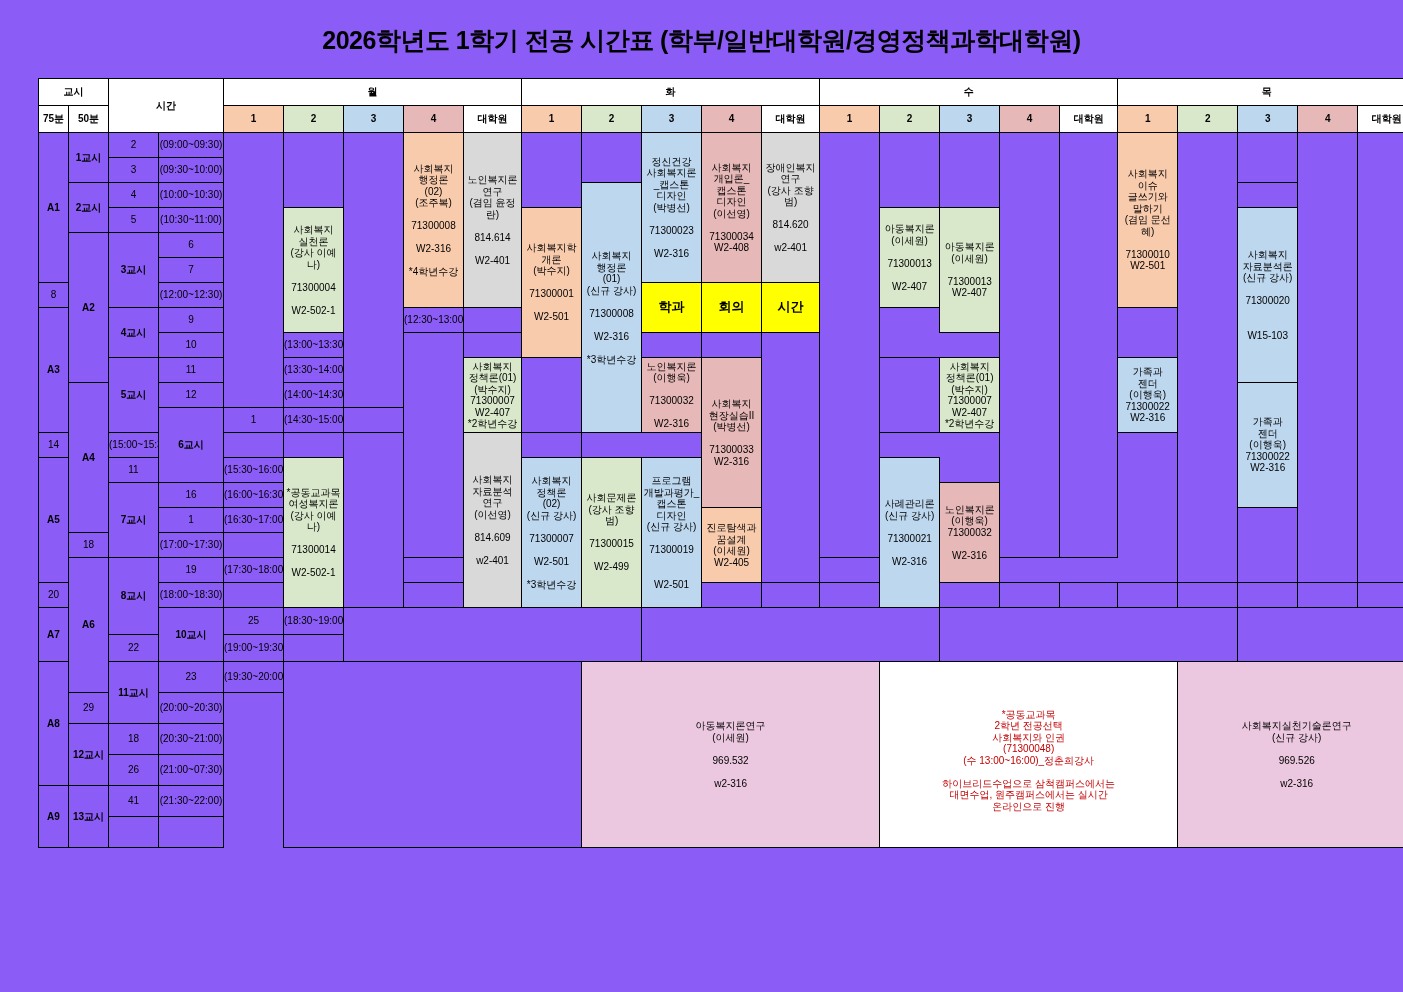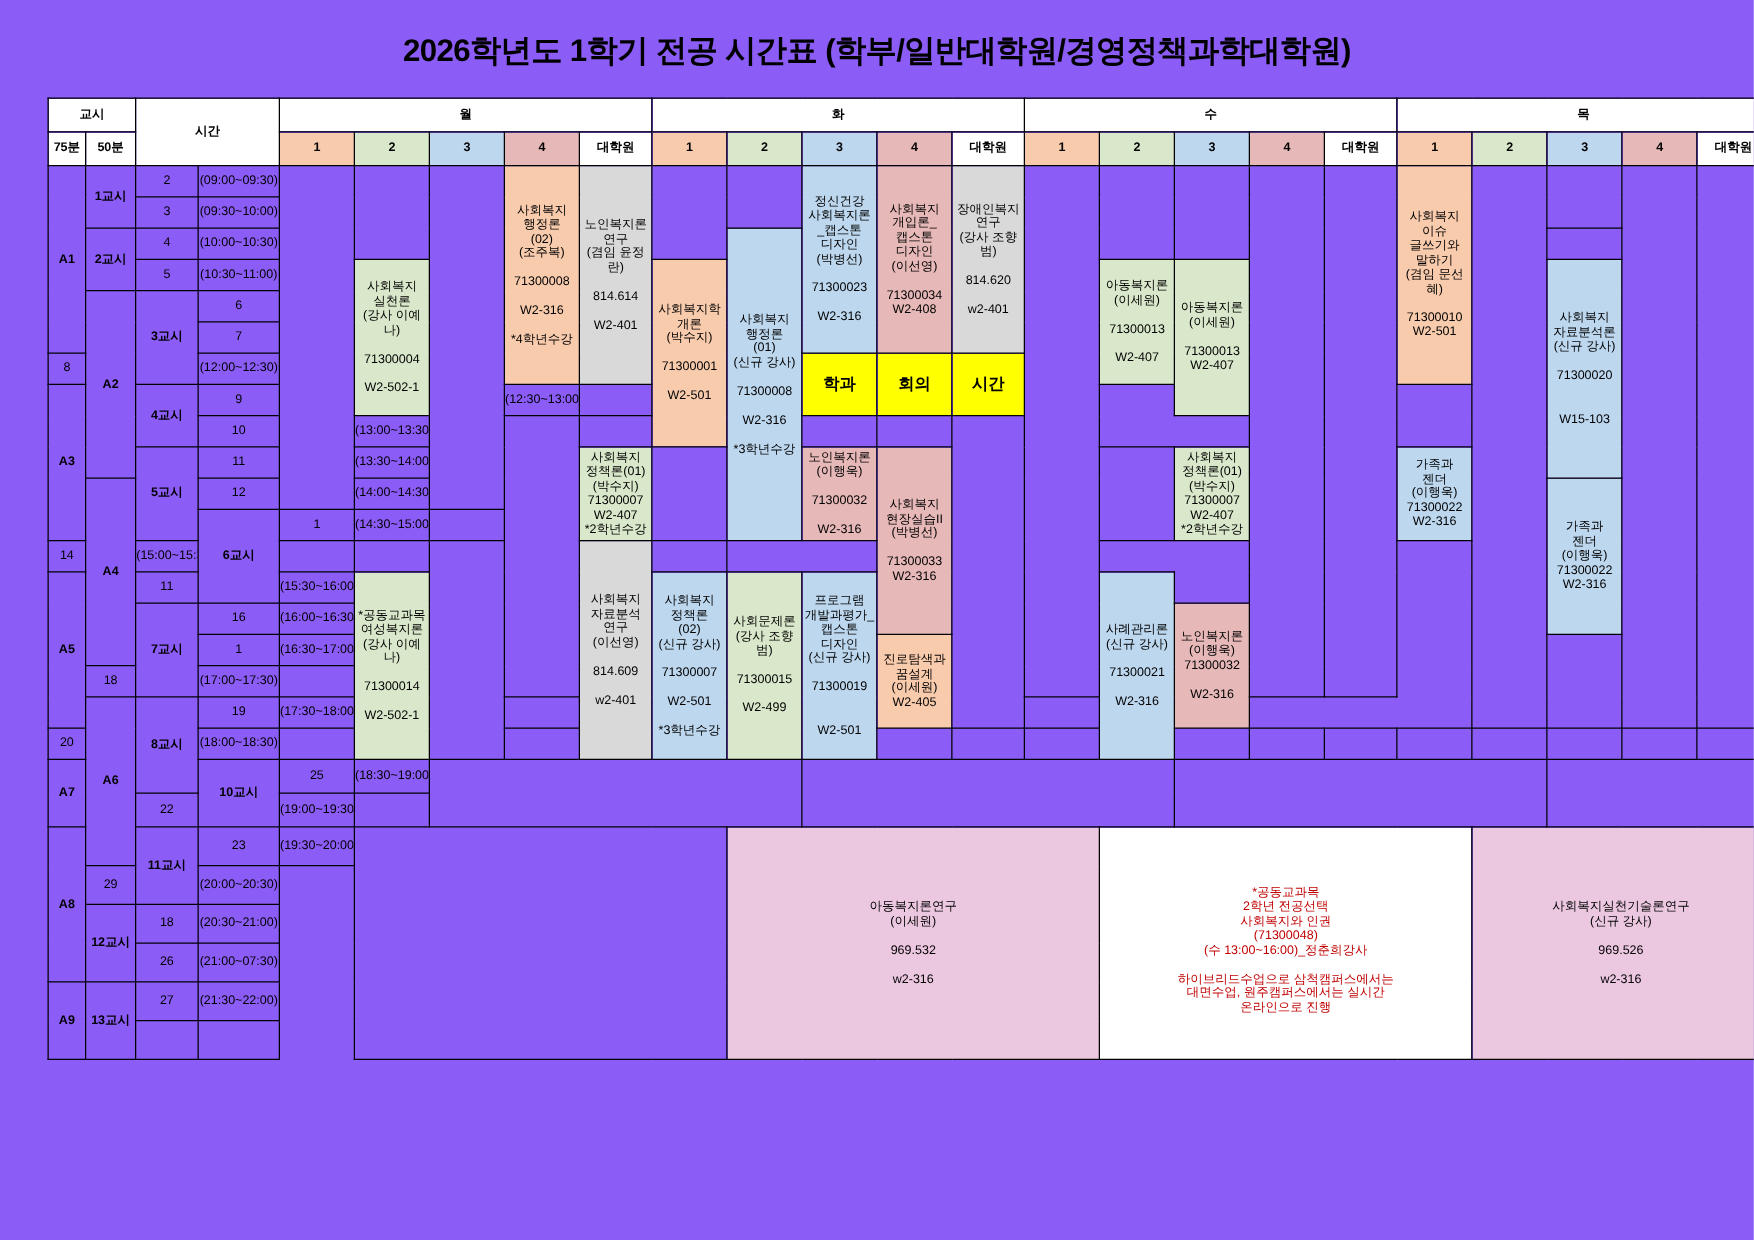--- a/index.html
+++ b/index.html
@@ -559,21 +559,21 @@
       </tr>
 
       <tr>
         <td class="rownum" style="height:30px">26</td>
         <td class="timecell">(21:00~07:30)</td>
       </tr>
 
       <tr>
         <td class="period-lbl" rowspan="2">A9</td>
         <td class="period-lbl" rowspan="2">13교시</td>
-        <td class="rownum" style="height:30px">27</td>
+        <td class="rownum" style="height:30px">41</td>
         <td class="timecell">(21:30~22:00)</td>
       </tr>
 
       <tr>
         <td class="rownum" style="height:30px"></td>
         <td class="timecell"></td>
       </tr>
 
     </tbody>
   </table>

